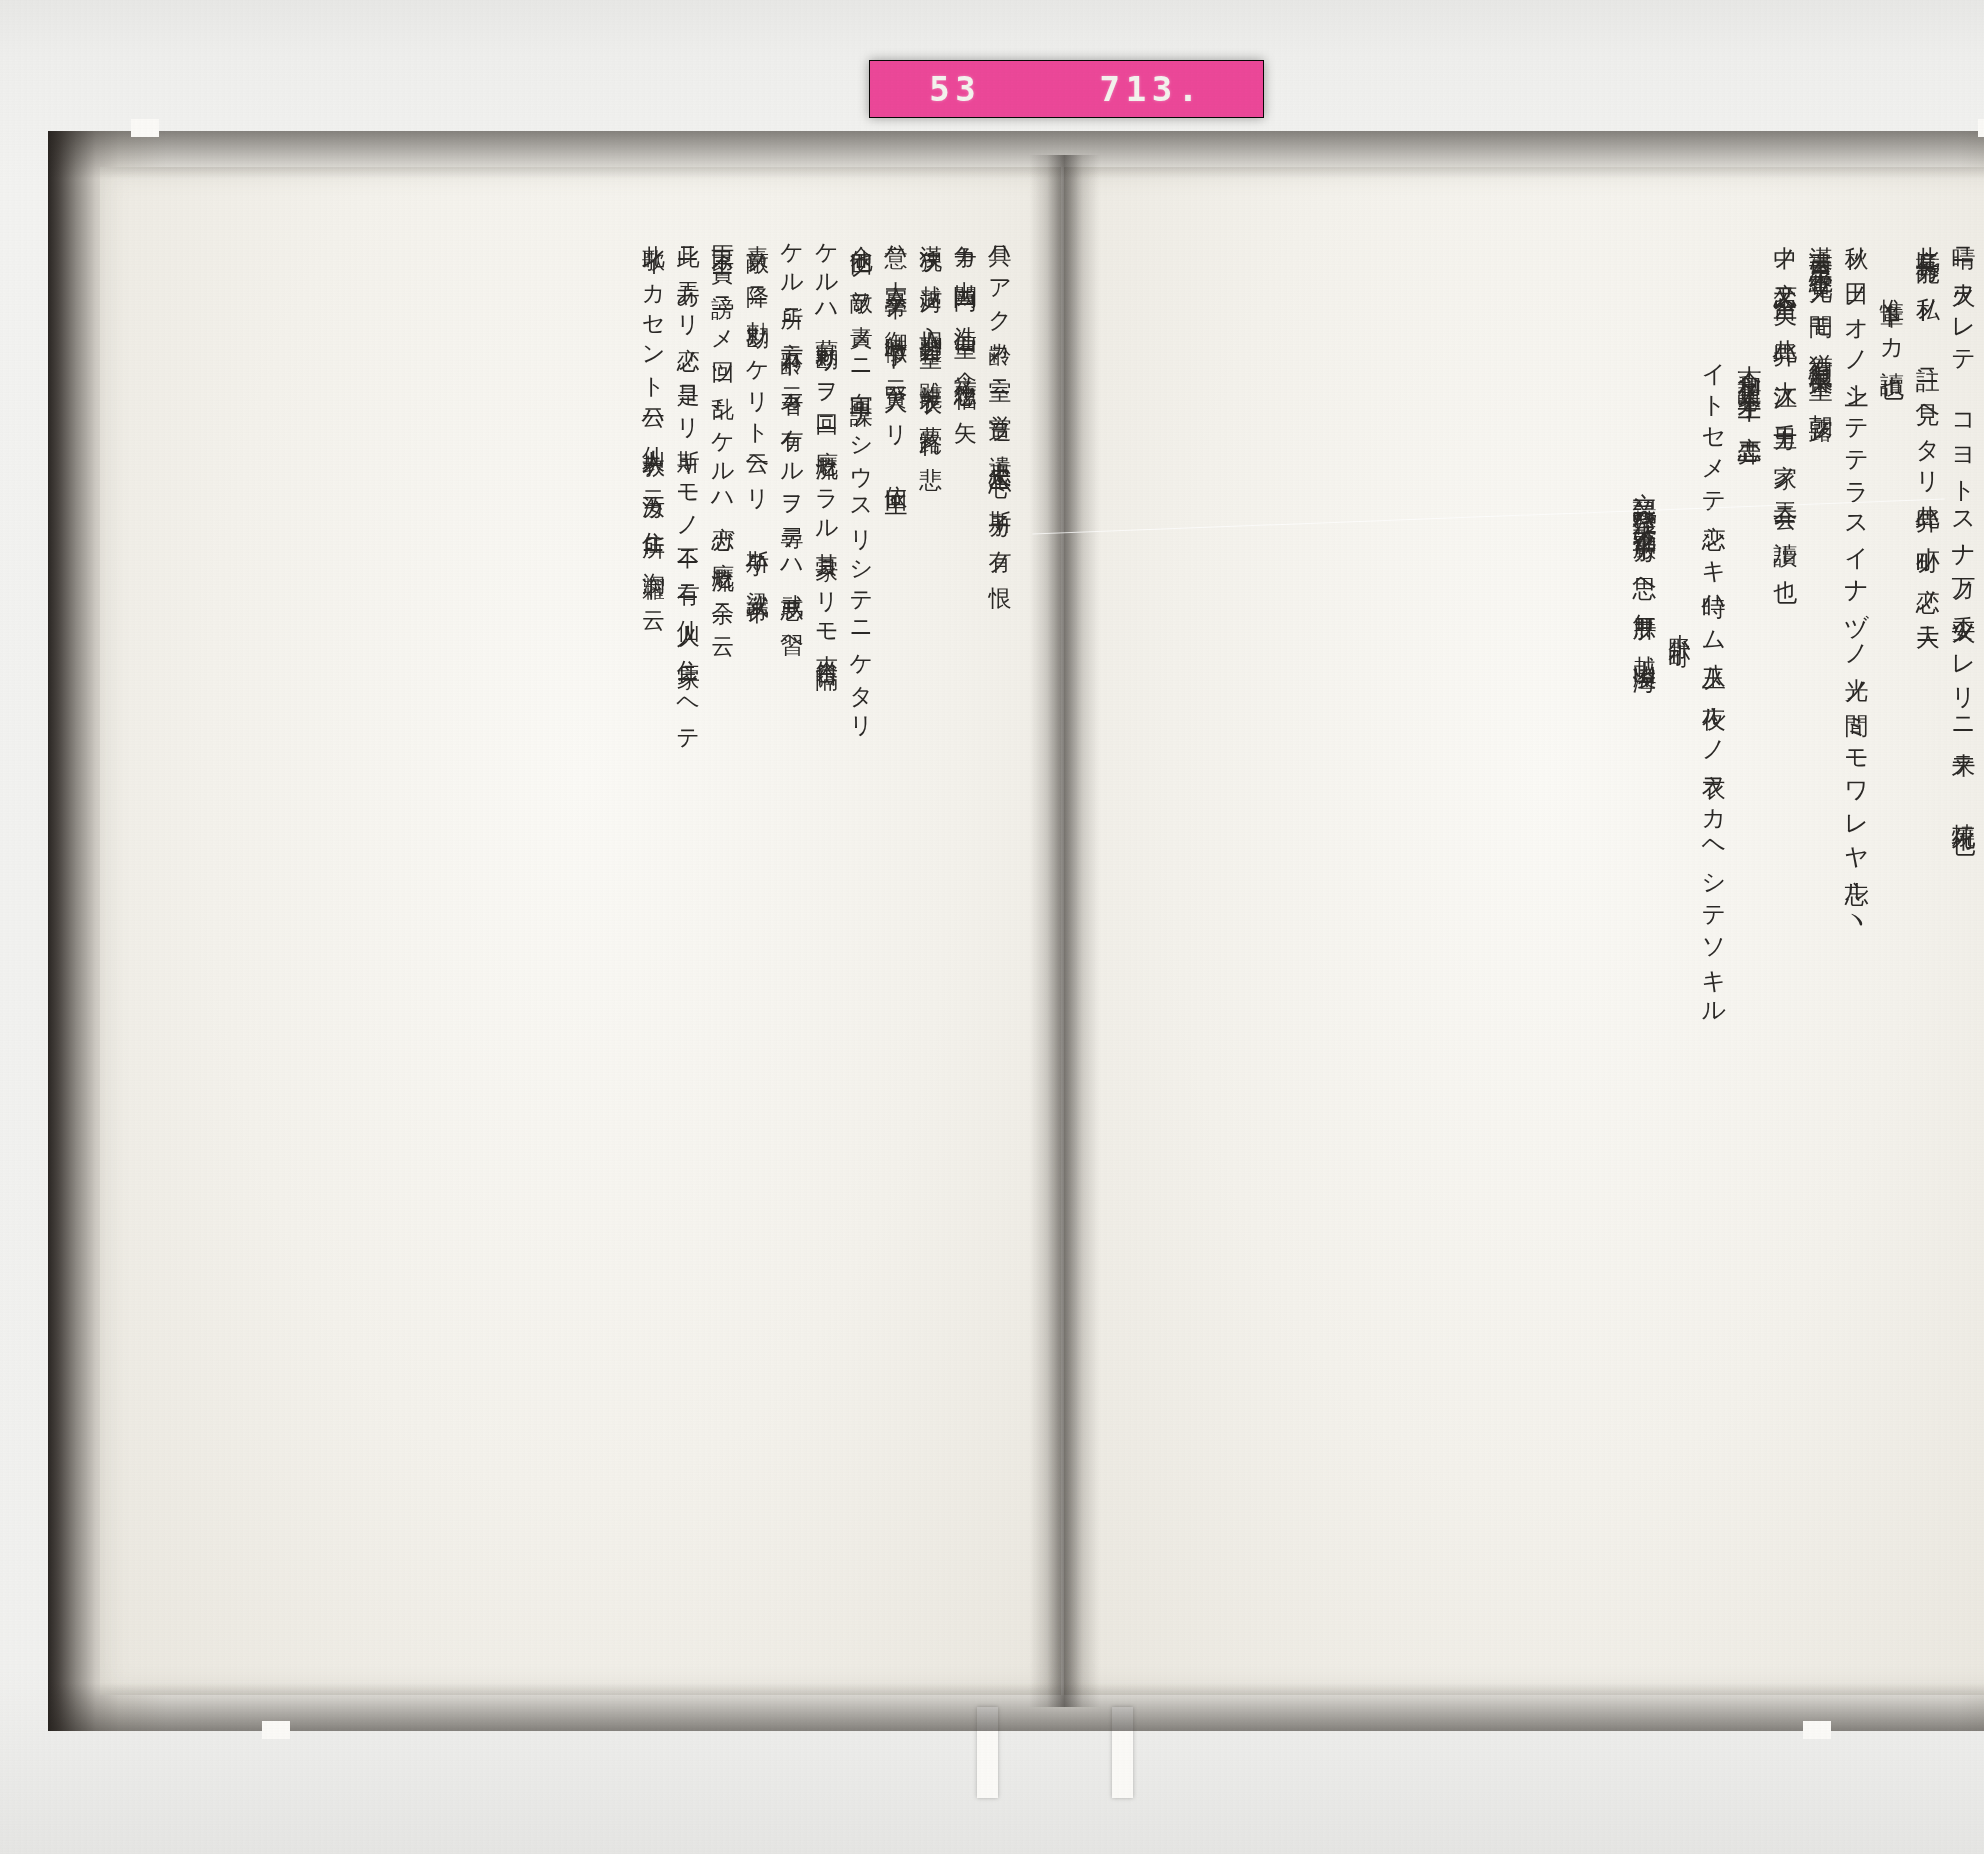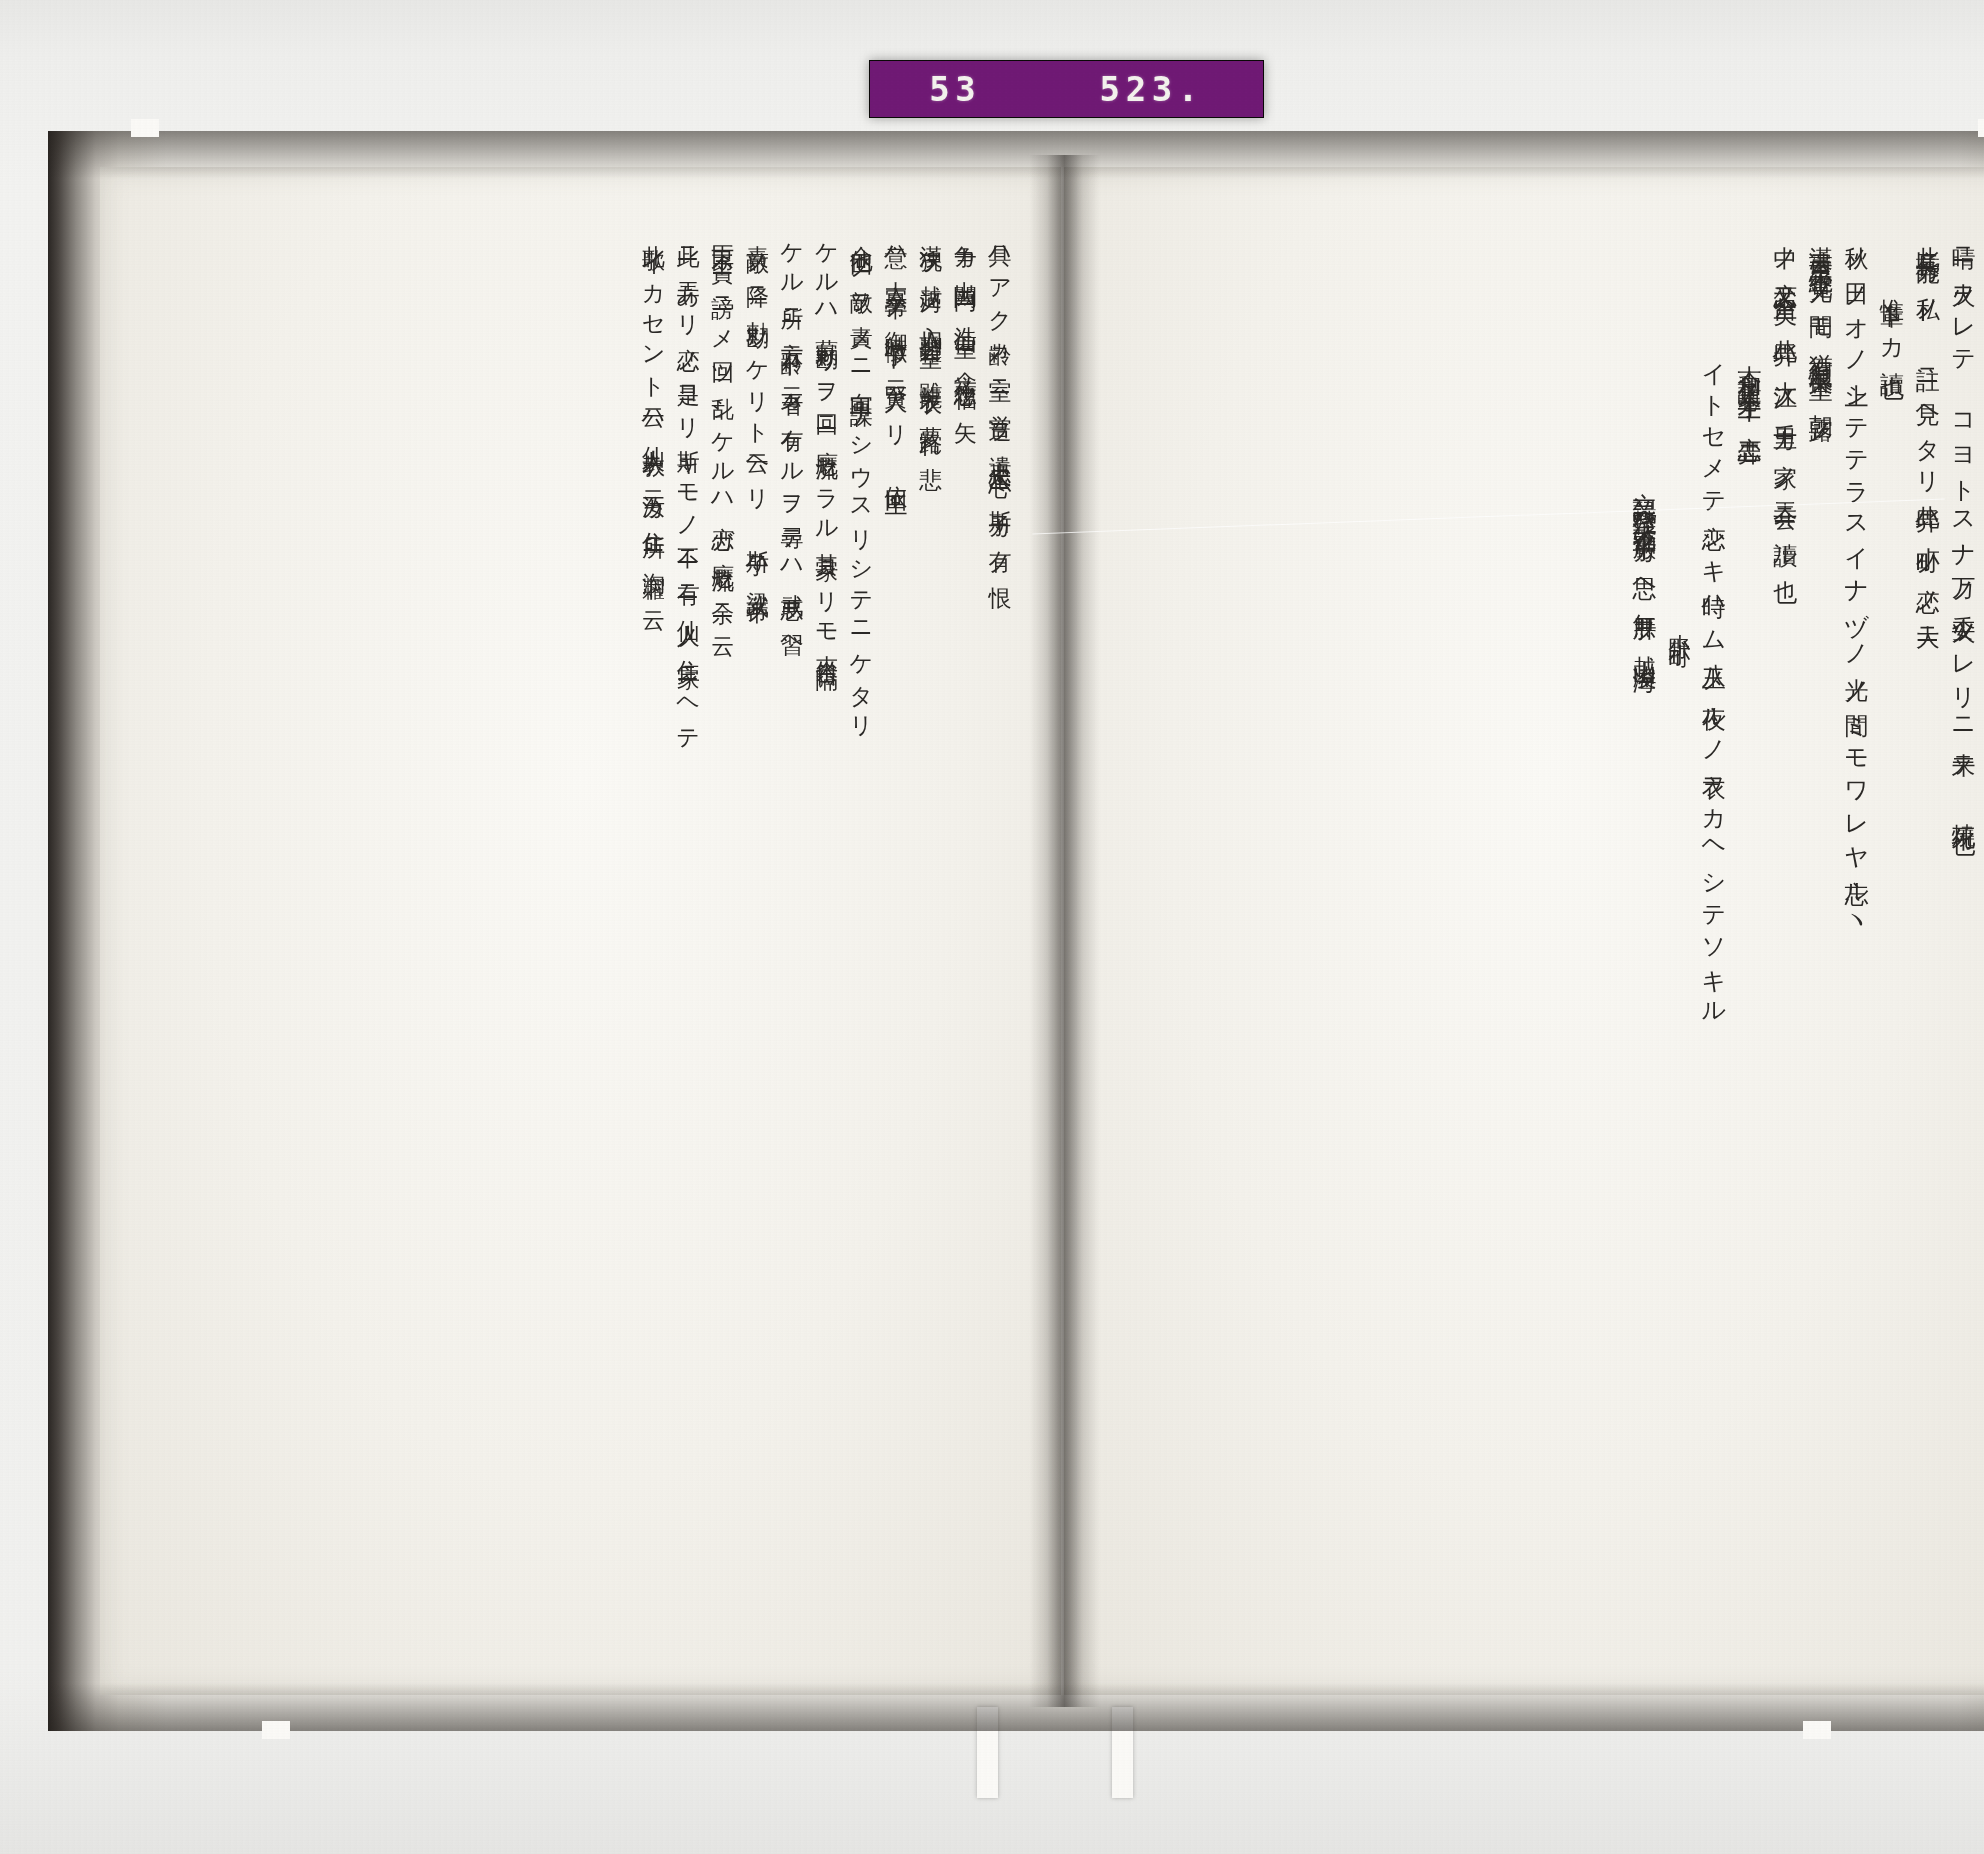--- a/index.html
+++ b/index.html
@@ -28,21 +28,21 @@
       linear-gradient(180deg, #e8e8e6 0%, #efefed 3%, #f3f3f1 10%, #f1f1ef 90%, #e6e6e4 100%);
   }
 
   
   .header-strip {
     position: absolute;
     left: 869px;
     top: 60px;
     width: 393px;
     height: 56px;
-    background: #701a75;
+    background: #ec4899;
     border: 1.6px solid #0b0908;
     display: flex;
     align-items: center;
     justify-content: space-around;
     box-shadow: 0 0 10.3px rgba(0,0,0,.35);
   }
   .header-strip .num {
     color: #f4f3ee;
     font-family: "DejaVu Sans Mono", monospace;
     font-size: 34px;
@@ -179,21 +179,21 @@
   }
 </style>
 </head>
 <body>
 
 <div id="scan">
   <div class="film-bg"></div>
 
   <div class="header-strip">
     <span class="num">53</span>
-    <span class="num">523.</span>
+    <span class="num">713.</span>
   </div>
 
   <div class="book">
     <div class="book-edge"></div>
 
     <div class="page page-right">
       <div class="cols">
         <div class="col">晴ニ火ヲレテ コヨトスナ万ノ委火ツレリニ来テ 燒死也</div>
         <div class="col">此意長能カ私ノ 註ニ見ヘタリ此弄ハ小町ノ恋ノ大ニ</div>
         <div class="col indent-1">惟章トカ讀也</div>

